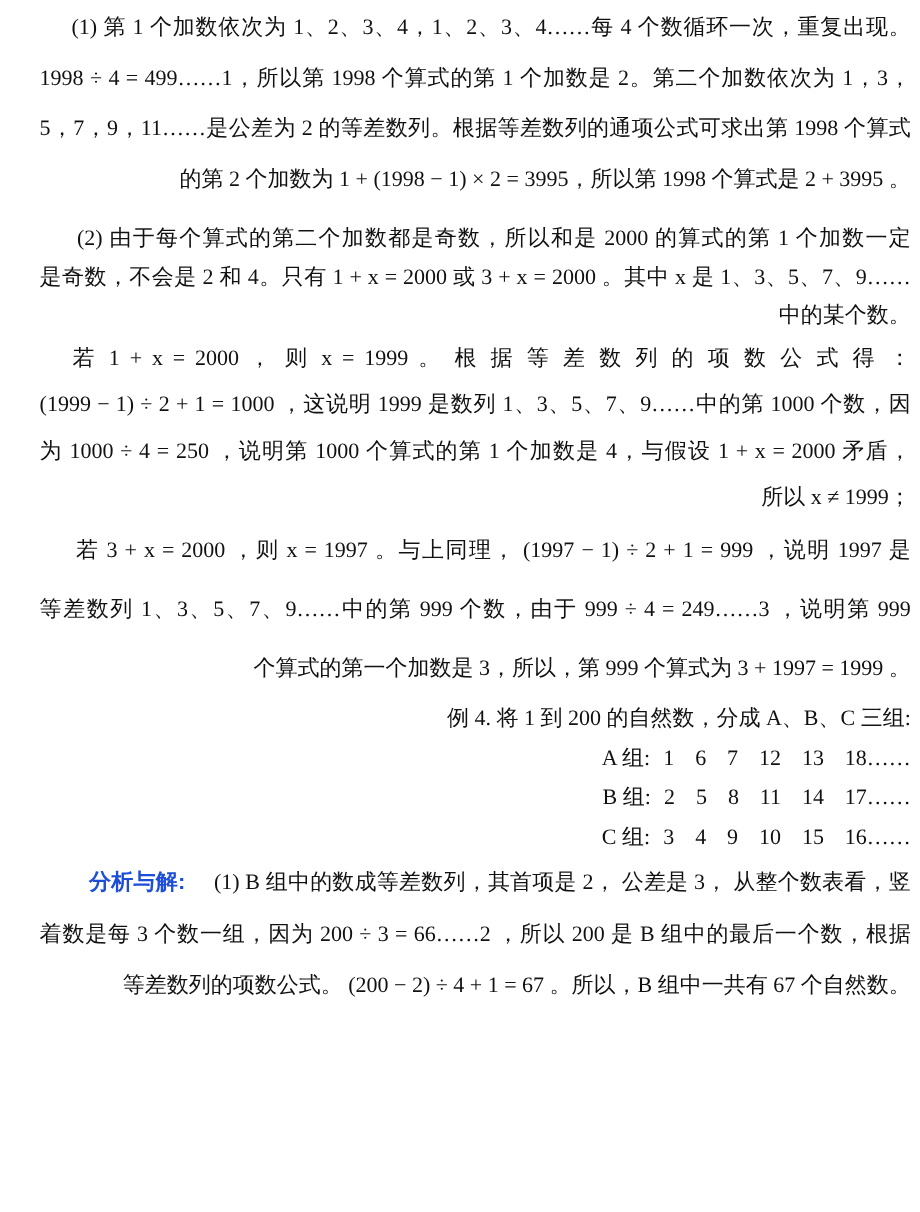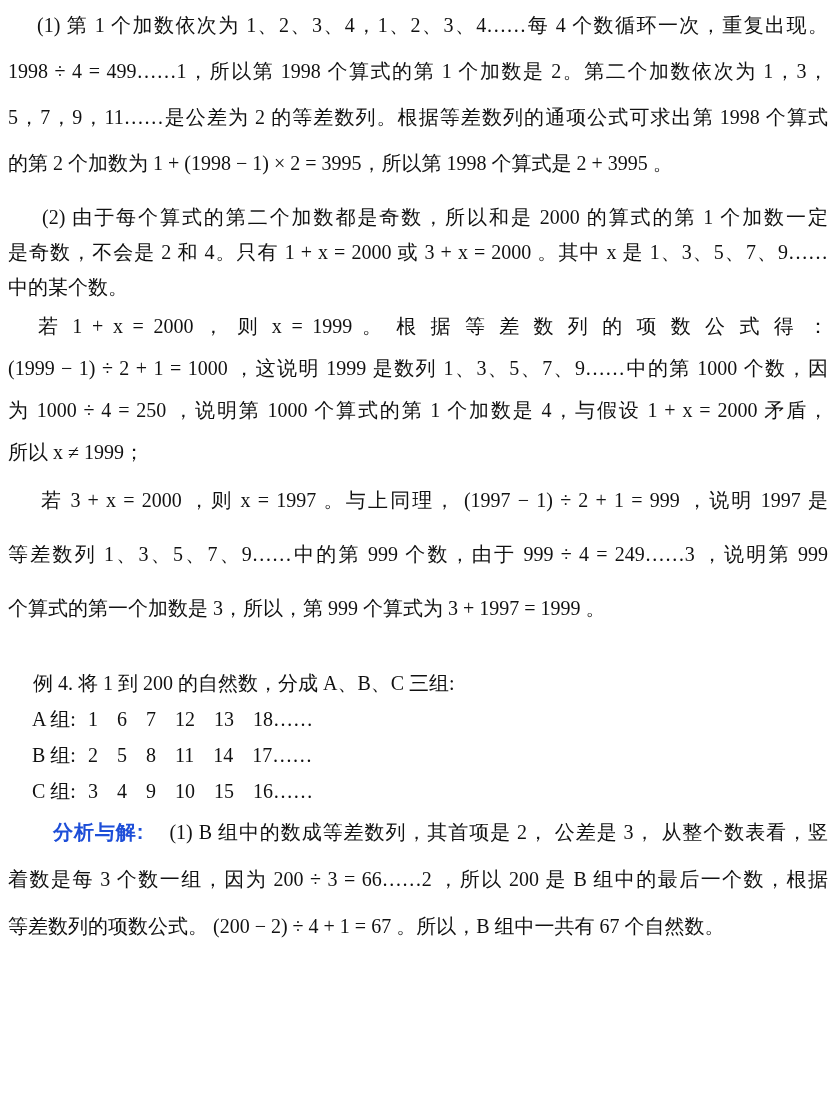--- a/index.html
+++ b/index.html
@@ -16,32 +16,34 @@
   }
   .page {
     box-sizing: border-box;
     width: 836px;
     height: 1102px;
     padding: 0 8px;
   }
   .line {
     font-size: 20px;
     white-space: pre-wrap;
+    text-align: right;
   }
   
   .fill {
     text-align: justify;
     text-align-last: justify;
+    margin-left: 28px;
   }
   
   .p1 { line-height: 46px; padding-top: 2px; }
   .p2 { margin-top: 14px; line-height: 35px; }
   .p3 { line-height: 42px; }
   .p4 { line-height: 54px; }
-  .ex { margin-top: 30px; line-height: 36px; }
+  .ex { line-height: 36px; }
   .qs { line-height: 35px; }
   .an { line-height: 47px; }
 
   
   .ind-29 { text-indent: 29px; }
   .ind-30 { text-indent: 30px; }
   .ind-33 { text-indent: 33px; }
   .ind-34 { text-indent: 34px; }
   .ind-25 { text-indent: 25px; }
   .ind-24 { text-indent: 24px; }

